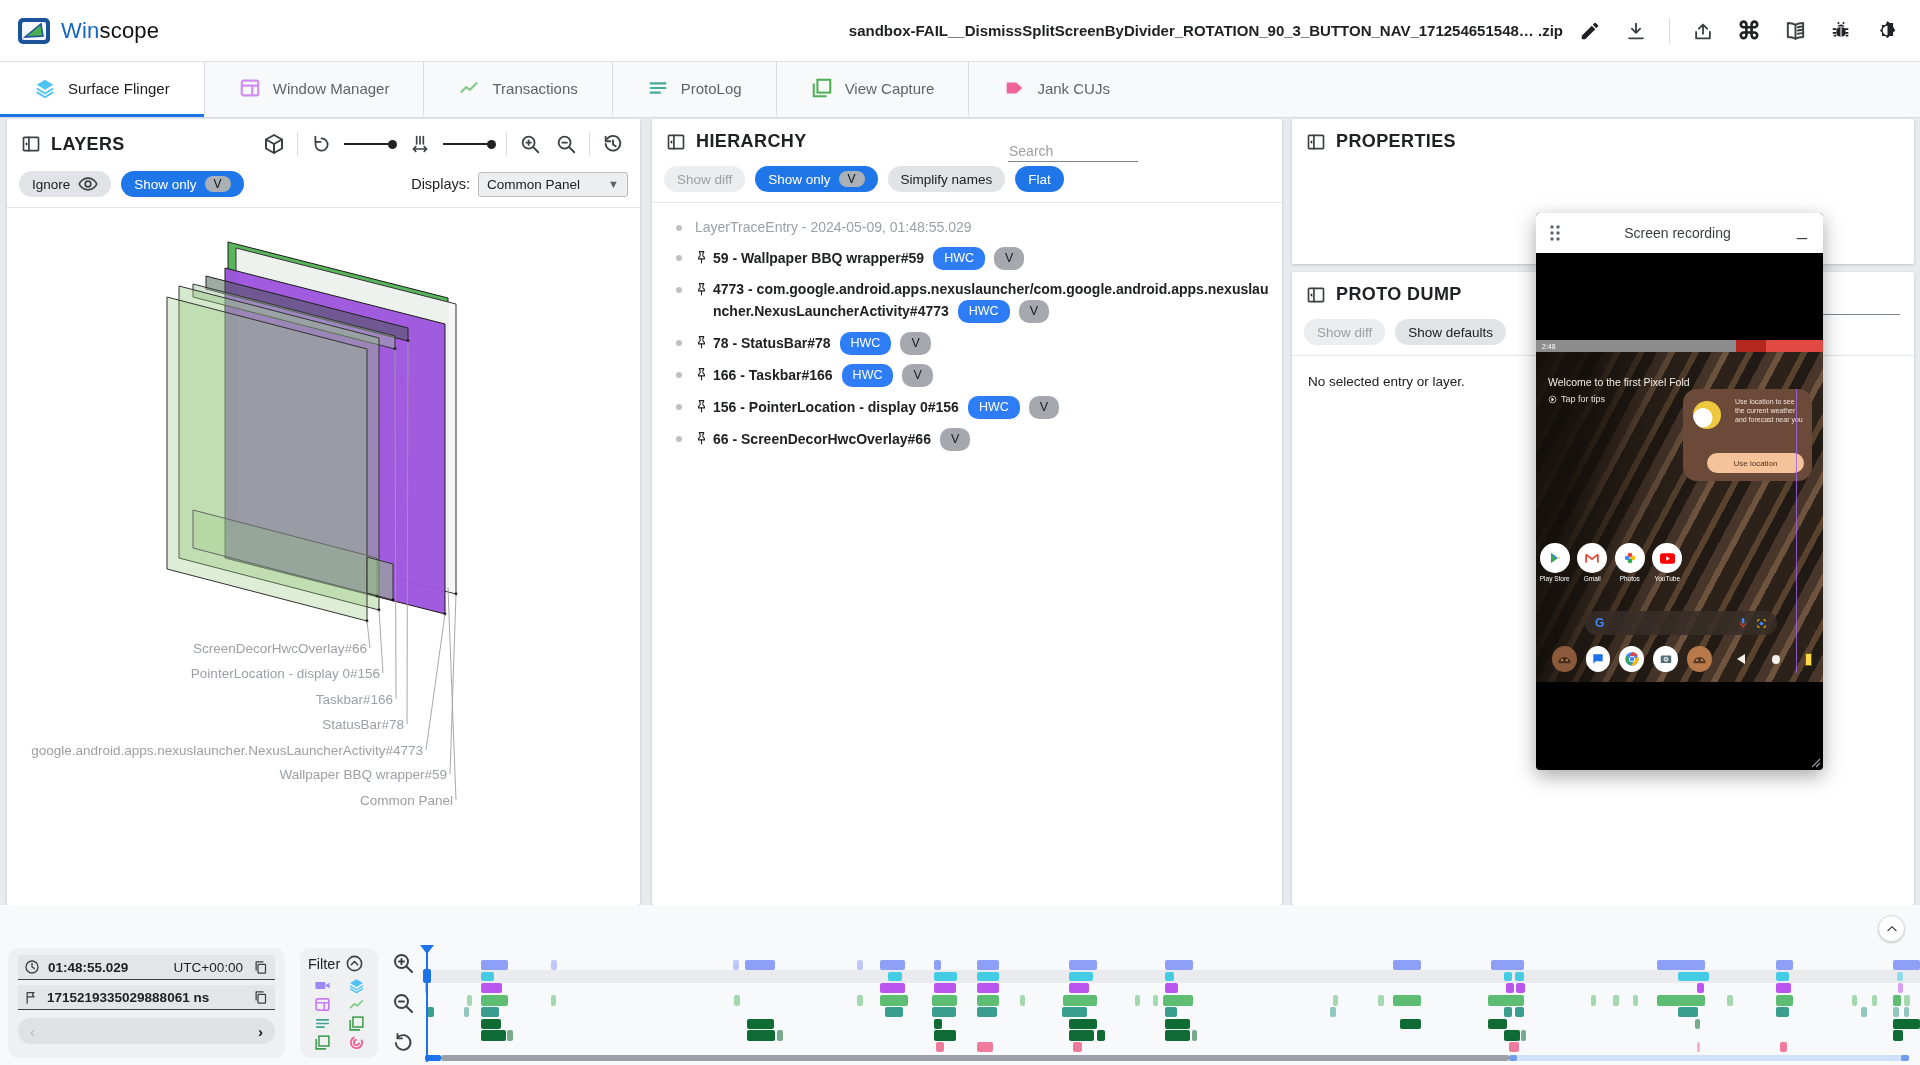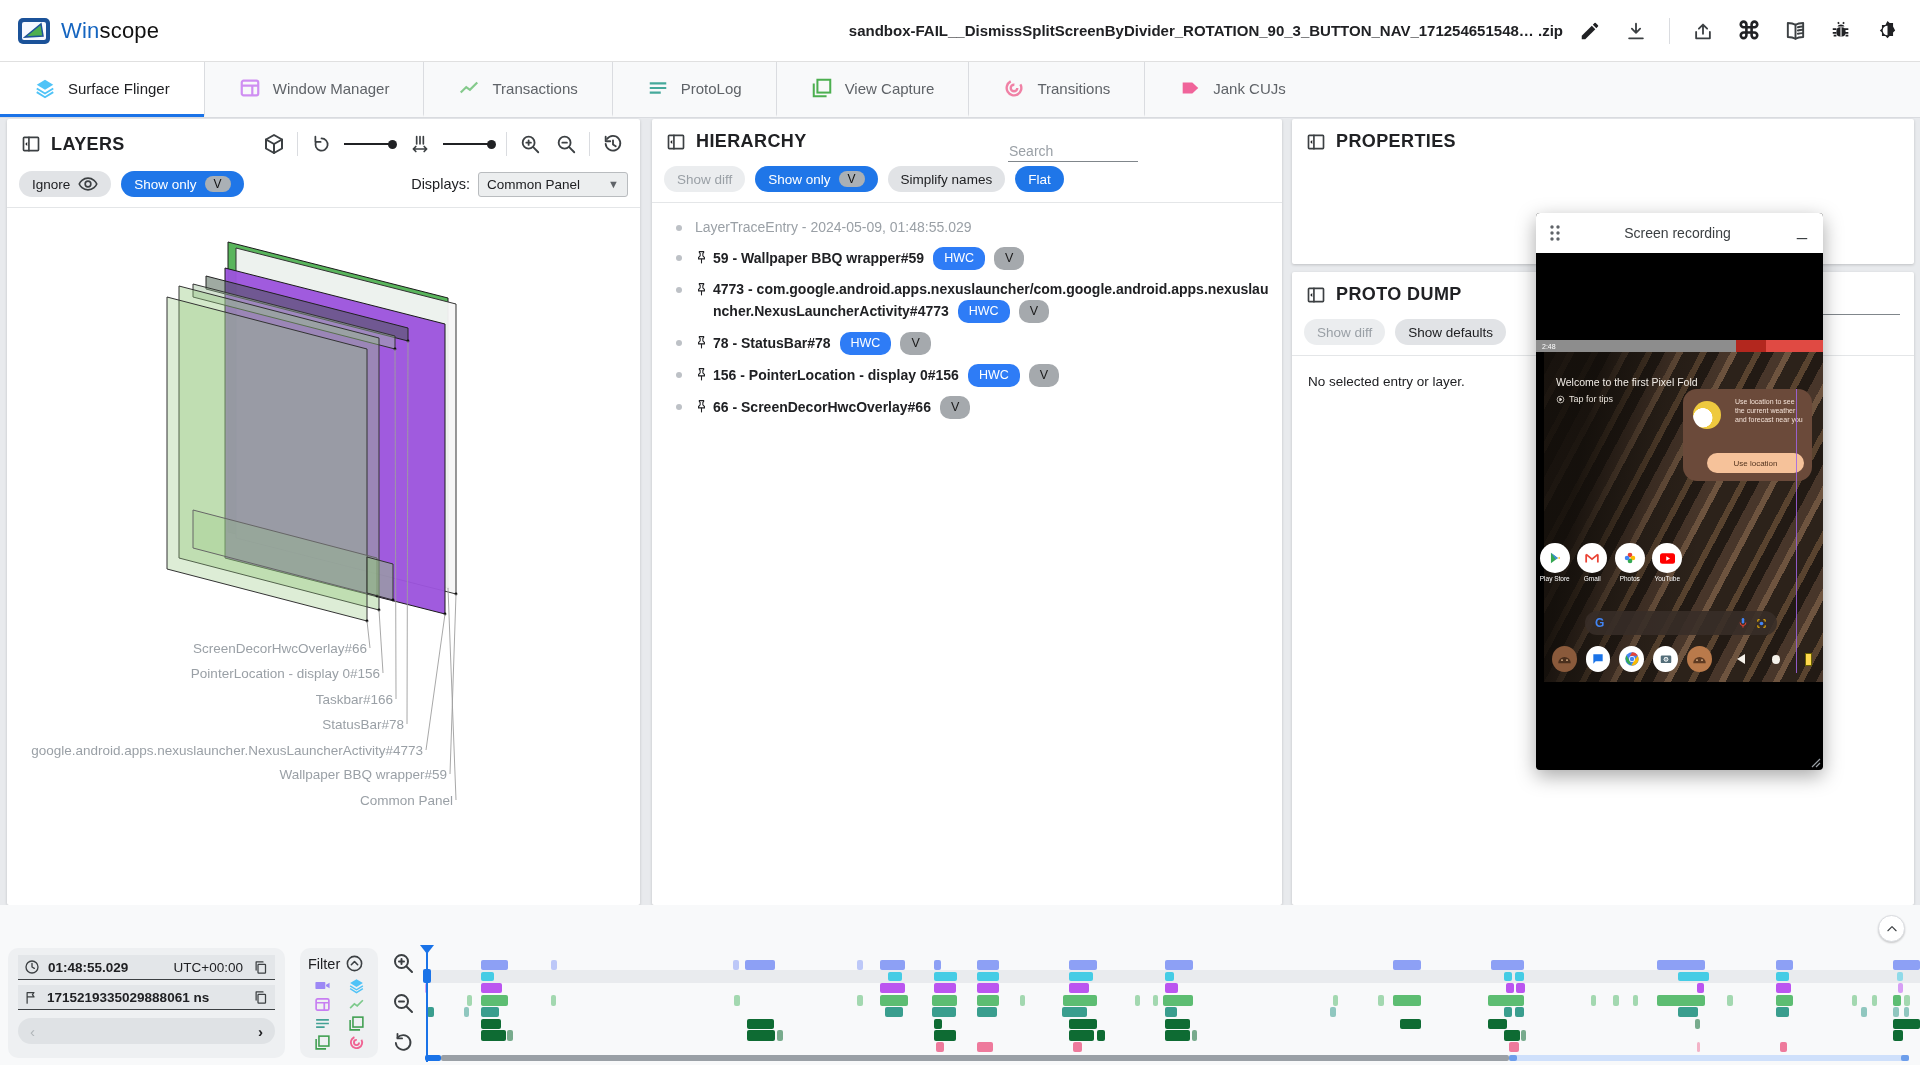--- a/index.html
+++ b/index.html
@@ -126,21 +126,21 @@
   #rec-title .t { flex:1; text-align:center; font-size:14px; color:#3c4043; }
   #rec-min { font-size:18px; color:#3c4043; cursor:pointer; width:18px; text-align:center;
              line-height:10px; padding-bottom:8px; }
   #rec-video { position:absolute; left:0; top:40px; width:287px; height:514px; background:#000;
                overflow:hidden; }
   #rec-status { position:absolute; left:0; top:87px; width:287px; height:12px; background:#8d8d8d;
                 font-size:7px; color:#fff; display:flex; align-items:center; }
   #rec-status .time { margin-left:6px; }
   #rec-status .red { position:absolute; right:0; top:0; height:12px; width:87px; background:#e04a43; }
   #rec-status .red .dark { position:absolute; left:0; top:0; width:30px; height:12px; background:#b3271e; }
-  #wallpaper { position:absolute; left:8px; top:99px; width:287px; height:330px;
+  #wallpaper { position:absolute; left:0; top:99px; width:287px; height:330px;
       background:
         linear-gradient(100deg, rgba(18,14,10,.88) 0 16%, rgba(18,14,10,.25) 38%, transparent 55%),
         repeating-linear-gradient(118deg, #221a14 0 11px, #48362a 11px 21px, #6e543f 21px 27px,
                                   #2c221a 27px 42px, #59432f 42px 48px),
         linear-gradient(160deg, #35281f, #57412f 60%, #1d1712);
   }
   #welcome { position:absolute; left:12px; top:24px; font-size:10.5px; color:#f1ece6; }
   #tips { position:absolute; left:12px; top:42px; font-size:9px; color:#e8e2da; display:flex;
           align-items:center; gap:4px; }
   #weather { position:absolute; left:147px; top:136px; width:129px; height:92px; background:#6b4a3a;
@@ -263,27 +263,20 @@
     </div>
     <div class="tab">
       <span style="line-height: 0;"><svg width="22" height="22" viewBox="0 0 24 24">
           <rect x="7" y="3" width="14" height="14" fill="none" stroke="#4caf50" stroke-width="2.2"></rect>
           <path d="M3 7v14h14" fill="none" stroke="#4caf50" stroke-width="2.2"></path>
         </svg></span>
       <span>View Capture</span>
     </div>
     <div class="tab">
       <span style="line-height: 0;"><svg width="22" height="22" viewBox="0 0 24 24">
-          <circle cx="12" cy="12" r="8" fill="none" stroke="#f081a5" stroke-width="2.6" transform="rotate(-30 12 12)" stroke-dasharray="38 12"></circle>
-          <circle cx="12" cy="12" r="3.6" fill="none" stroke="#f081a5" stroke-width="2.6" stroke-dasharray="17 6"></circle>
-        </svg></span>
-      <span>Transitions</span>
-    </div>
-    <div class="tab">
-      <span style="line-height: 0;"><svg width="22" height="22" viewBox="0 0 24 24">
           <path d="M4 6h10.5L21 12l-6.5 6H4z" fill="#f0649a"></path>
         </svg></span>
       <span>Jank CUJs</span>
     </div>
   </nav>
 
 <section class="card" id="layers-card">
   <div class="p-head">
     <svg class="lineart" width="20" height="20" viewBox="0 0 24 24">
         <rect x="3" y="4" width="18" height="16" rx="1"></rect>
@@ -430,20 +423,24 @@
             <path d="M12 16.5V25"></path>
           </svg></span><span class="nid">59</span><span class="nname"> - Wallpaper BBQ wrapper#59</span><span class="nchip hwc">HWC</span><span class="nchip v">V</span></div>
       <div class="t-row"><span class="bullet"></span><span class="pin"><svg width="13" height="15" viewBox="0 0 24 28" fill="none" stroke="#202124" stroke-width="2">
             <path d="M8 3h8v2l-1.5 1.5V11l3 3v2.5H6.5V14l3-3V6.5L8 5z"></path>
             <path d="M12 16.5V25"></path>
           </svg></span><span class="nid">4773</span><span class="nname"> - com.google.android.apps.nexuslauncher/com.google.android.apps.nexuslauncher.NexusLauncherActivity#4773</span><span class="nchip hwc">HWC</span><span class="nchip v">V</span></div>
       <div class="t-row"><span class="bullet"></span><span class="pin"><svg width="13" height="15" viewBox="0 0 24 28" fill="none" stroke="#202124" stroke-width="2">
             <path d="M8 3h8v2l-1.5 1.5V11l3 3v2.5H6.5V14l3-3V6.5L8 5z"></path>
             <path d="M12 16.5V25"></path>
           </svg></span><span class="nid">78</span><span class="nname"> - StatusBar#78</span><span class="nchip hwc">HWC</span><span class="nchip v">V</span></div>
+      <div class="t-row"><span class="bullet"></span><span class="pin"><svg width="13" height="15" viewBox="0 0 24 28" fill="none" stroke="#202124" stroke-width="2">
+            <path d="M8 3h8v2l-1.5 1.5V11l3 3v2.5H6.5V14l3-3V6.5L8 5z"></path>
+            <path d="M12 16.5V25"></path>
+          </svg></span><span class="nid">166</span><span class="nname"> - Taskbar#166</span><span class="nchip hwc">HWC</span><span class="nchip v">V</span></div>
       <div class="t-row"><span class="bullet"></span><span class="pin"><svg width="13" height="15" viewBox="0 0 24 28" fill="none" stroke="#202124" stroke-width="2">
             <path d="M8 3h8v2l-1.5 1.5V11l3 3v2.5H6.5V14l3-3V6.5L8 5z"></path>
             <path d="M12 16.5V25"></path>
           </svg></span><span class="nid">156</span><span class="nname"> - PointerLocation - display 0#156</span><span class="nchip hwc">HWC</span><span class="nchip v">V</span></div>
       <div class="t-row"><span class="bullet"></span><span class="pin"><svg width="13" height="15" viewBox="0 0 24 28" fill="none" stroke="#202124" stroke-width="2">
             <path d="M8 3h8v2l-1.5 1.5V11l3 3v2.5H6.5V14l3-3V6.5L8 5z"></path>
             <path d="M12 16.5V25"></path>
           </svg></span><span class="nid">66</span><span class="nname"> - ScreenDecorHwcOverlay#66</span><span class="nchip v">V</span></div>
     </div>
 </section>

